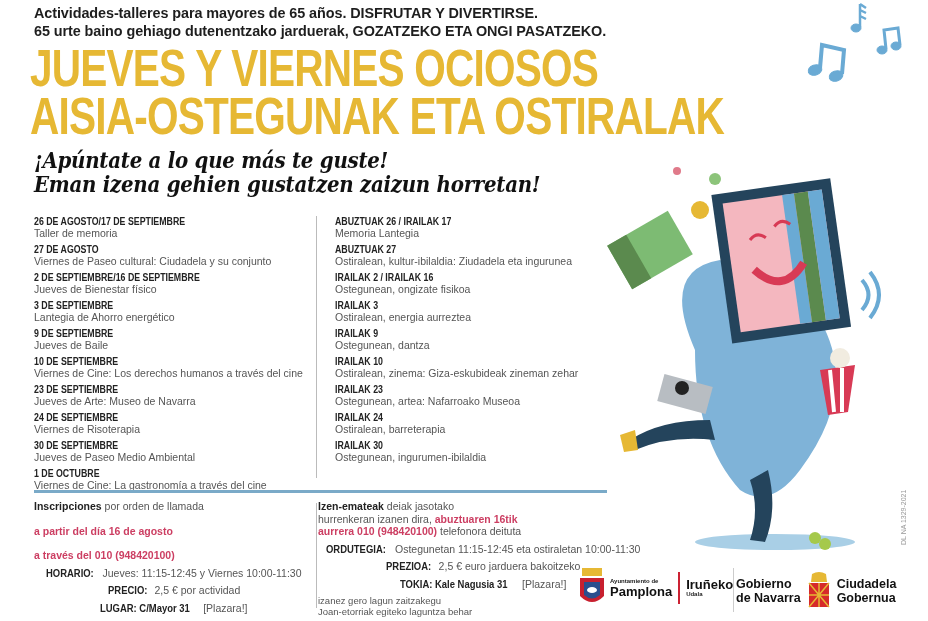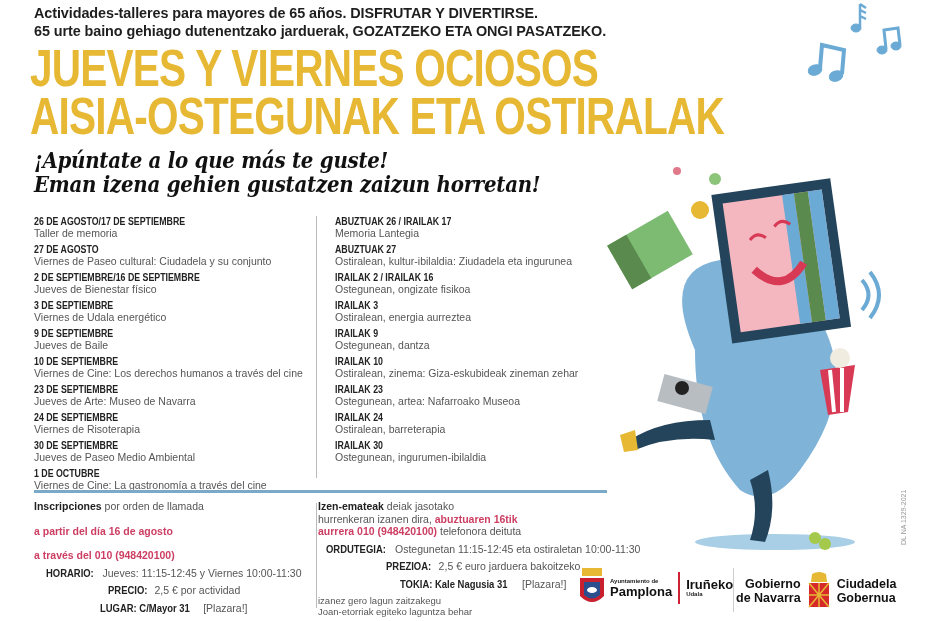--- a/index.html
+++ b/index.html
@@ -114,21 +114,21 @@
   <div class="item">
       <div class="d">27 DE AGOSTO</div>
       <div class="a">Viernes de Paseo cultural: Ciudadela y su conjunto</div>
     </div>
   <div class="item">
       <div class="d">2 DE SEPTIEMBRE/16 DE SEPTIEMBRE</div>
       <div class="a">Jueves de Bienestar físico</div>
     </div>
   <div class="item">
       <div class="d">3 DE SEPTIEMBRE</div>
-      <div class="a">Viernes de Udala energético</div>
+      <div class="a">Lantegia de Ahorro energético</div>
     </div>
   <div class="item">
       <div class="d">9 DE SEPTIEMBRE</div>
       <div class="a">Jueves de Baile</div>
     </div>
   <div class="item">
       <div class="d">10 DE SEPTIEMBRE</div>
       <div class="a">Viernes de Cine: Los derechos humanos a través del cine</div>
     </div>
   <div class="item">
@@ -230,21 +230,21 @@
       <div class="logo-text-b">Pamplona</div>
     </div>
     <div class="sep-red"></div>
     <div>
       <div class="logo-text-b">Iruñeko</div>
       <div class="logo-text-s">Udala</div>
     </div>
   </div>
   <div class="sep-grey"></div>
   <div class="logo-navarra">
-    <div style="text-align:right;">
+    <div style="">
       <div class="navtxt">Gobierno</div>
       <div class="navtxt">de Navarra</div>
     </div>
     <svg width="26" height="38" style="margin:0 5px;">
       <path d="M6 2 Q13 -2 20 2 L21 10 L5 10 Z" fill="#e6b834"></path>
       <rect x="3" y="11" width="20" height="24" fill="#d62a2a"></rect>
       <path d="M3 11 L23 35 M23 11 L3 35 M13 11 L13 35 M3 23 L23 23" stroke="#e6b834" stroke-width="1.5"></path>
     </svg>
     <div>
       <div class="navtxt">Ciudadela</div>

